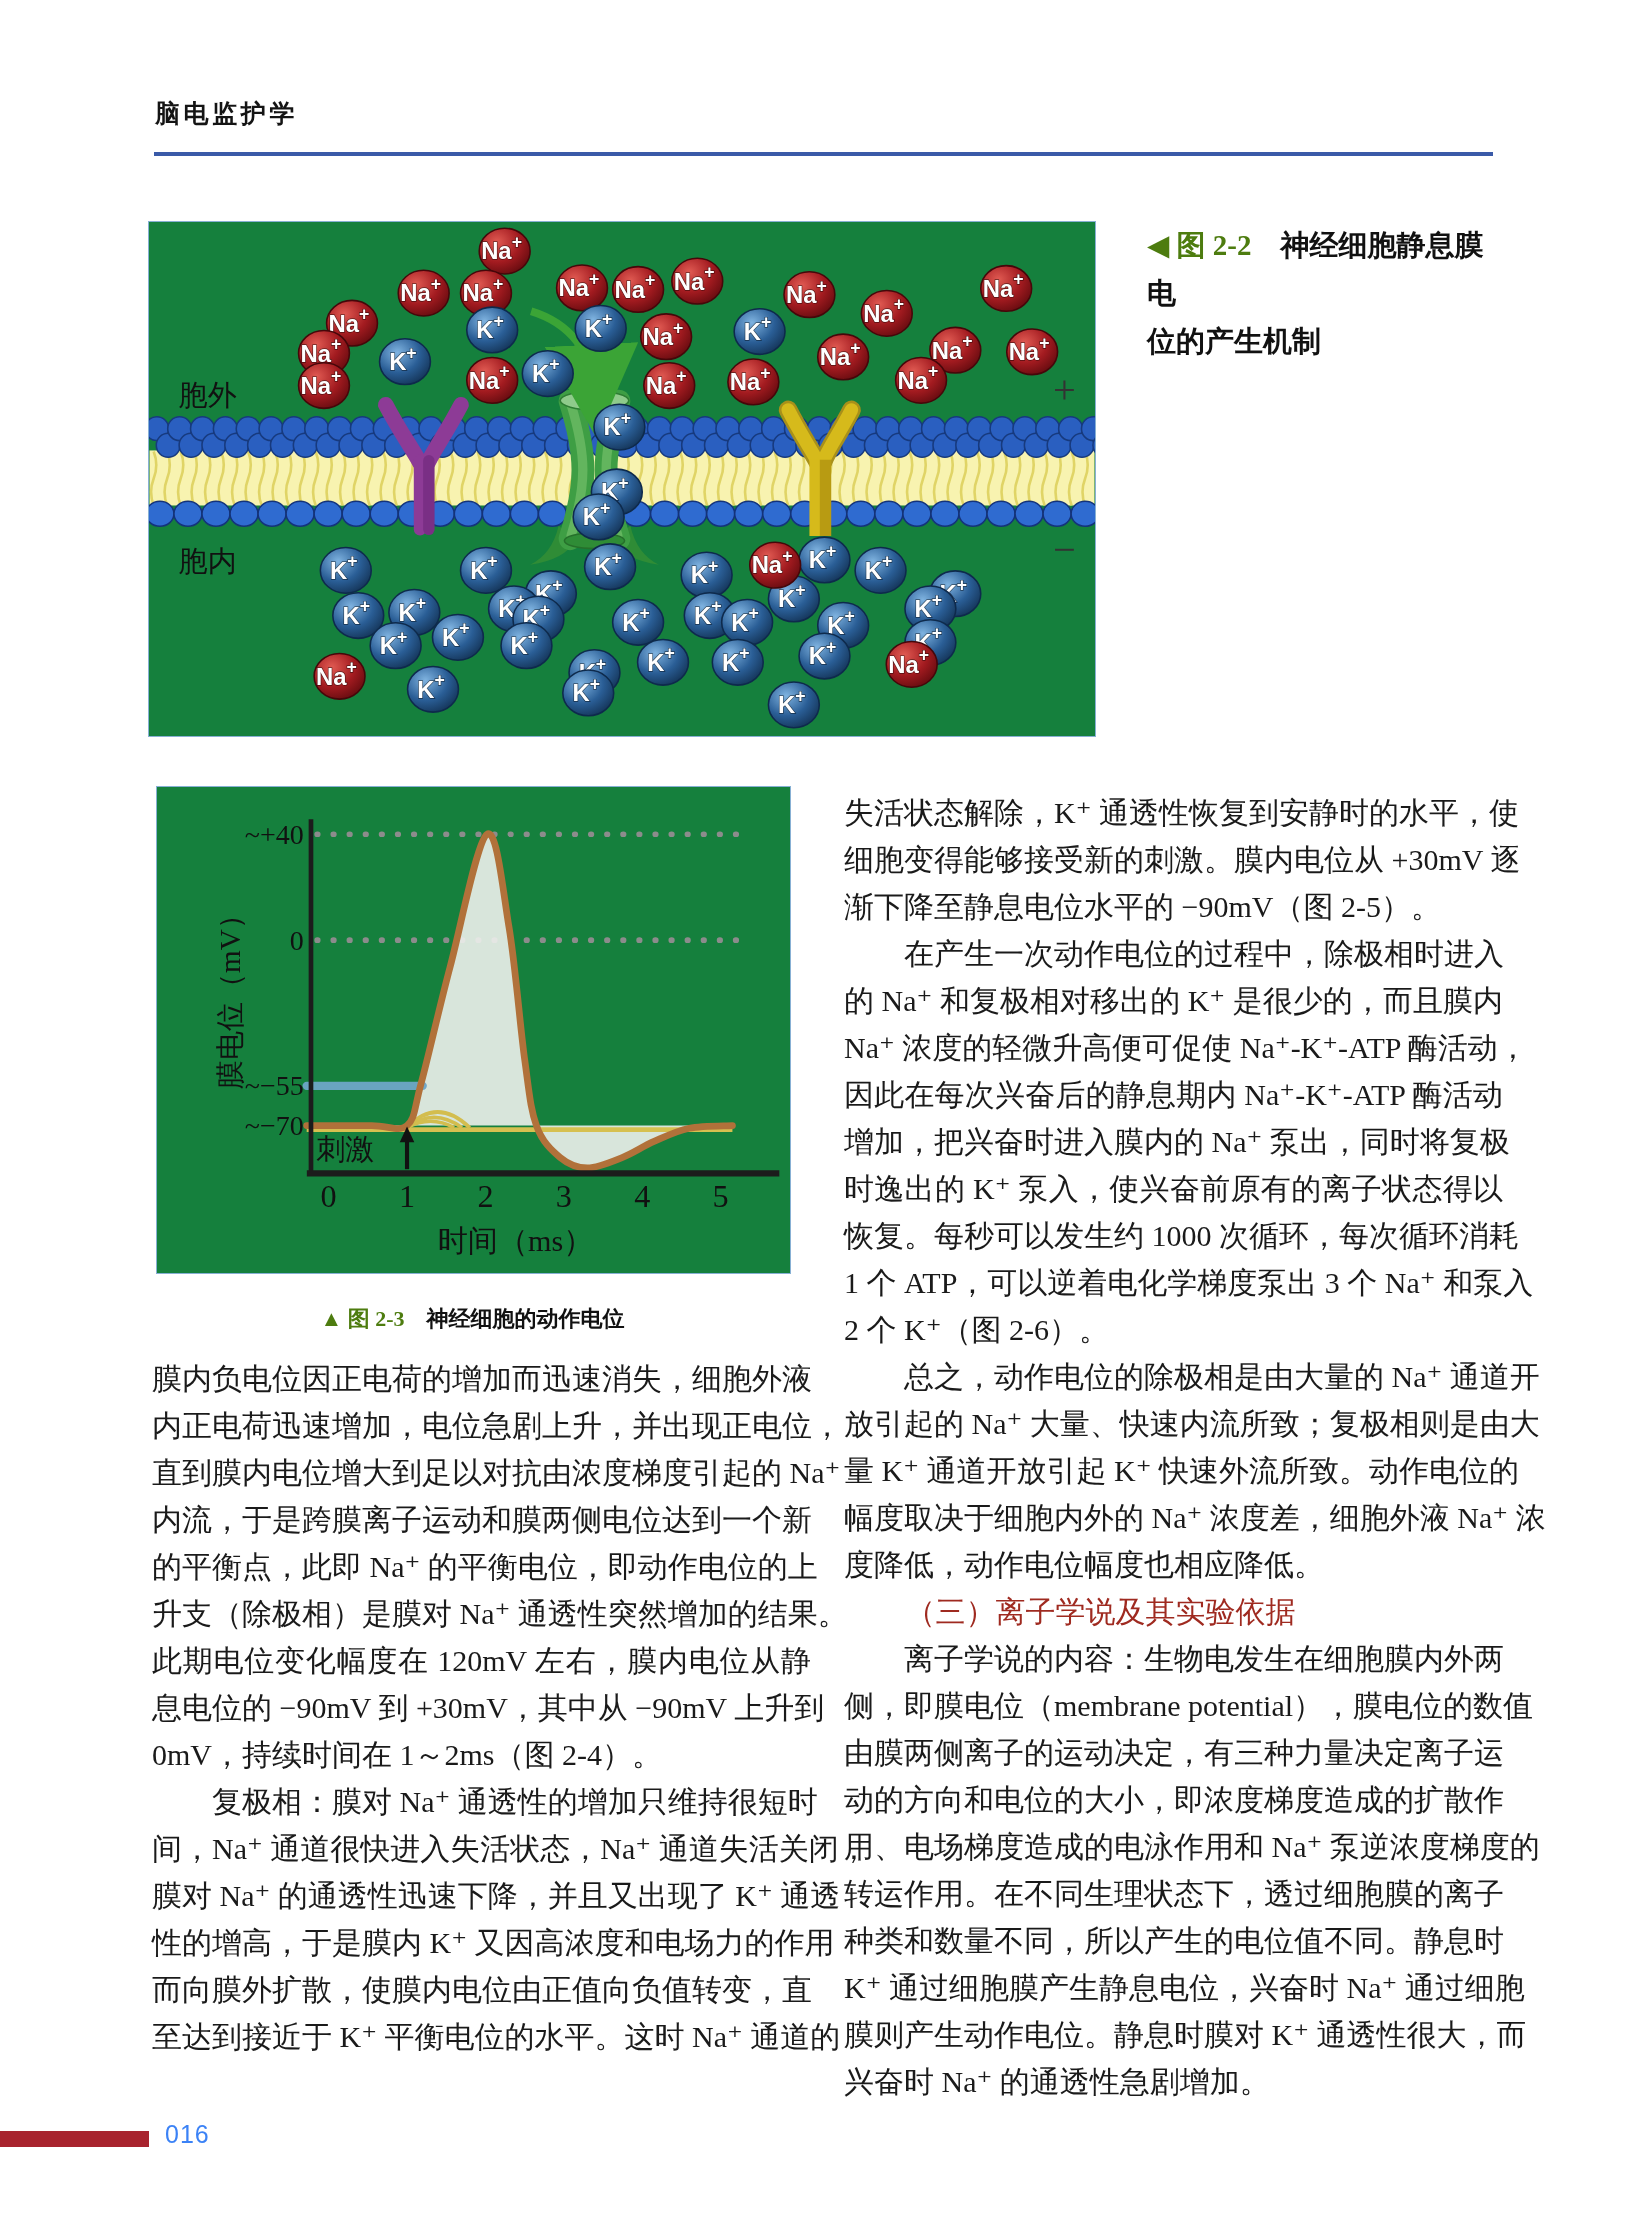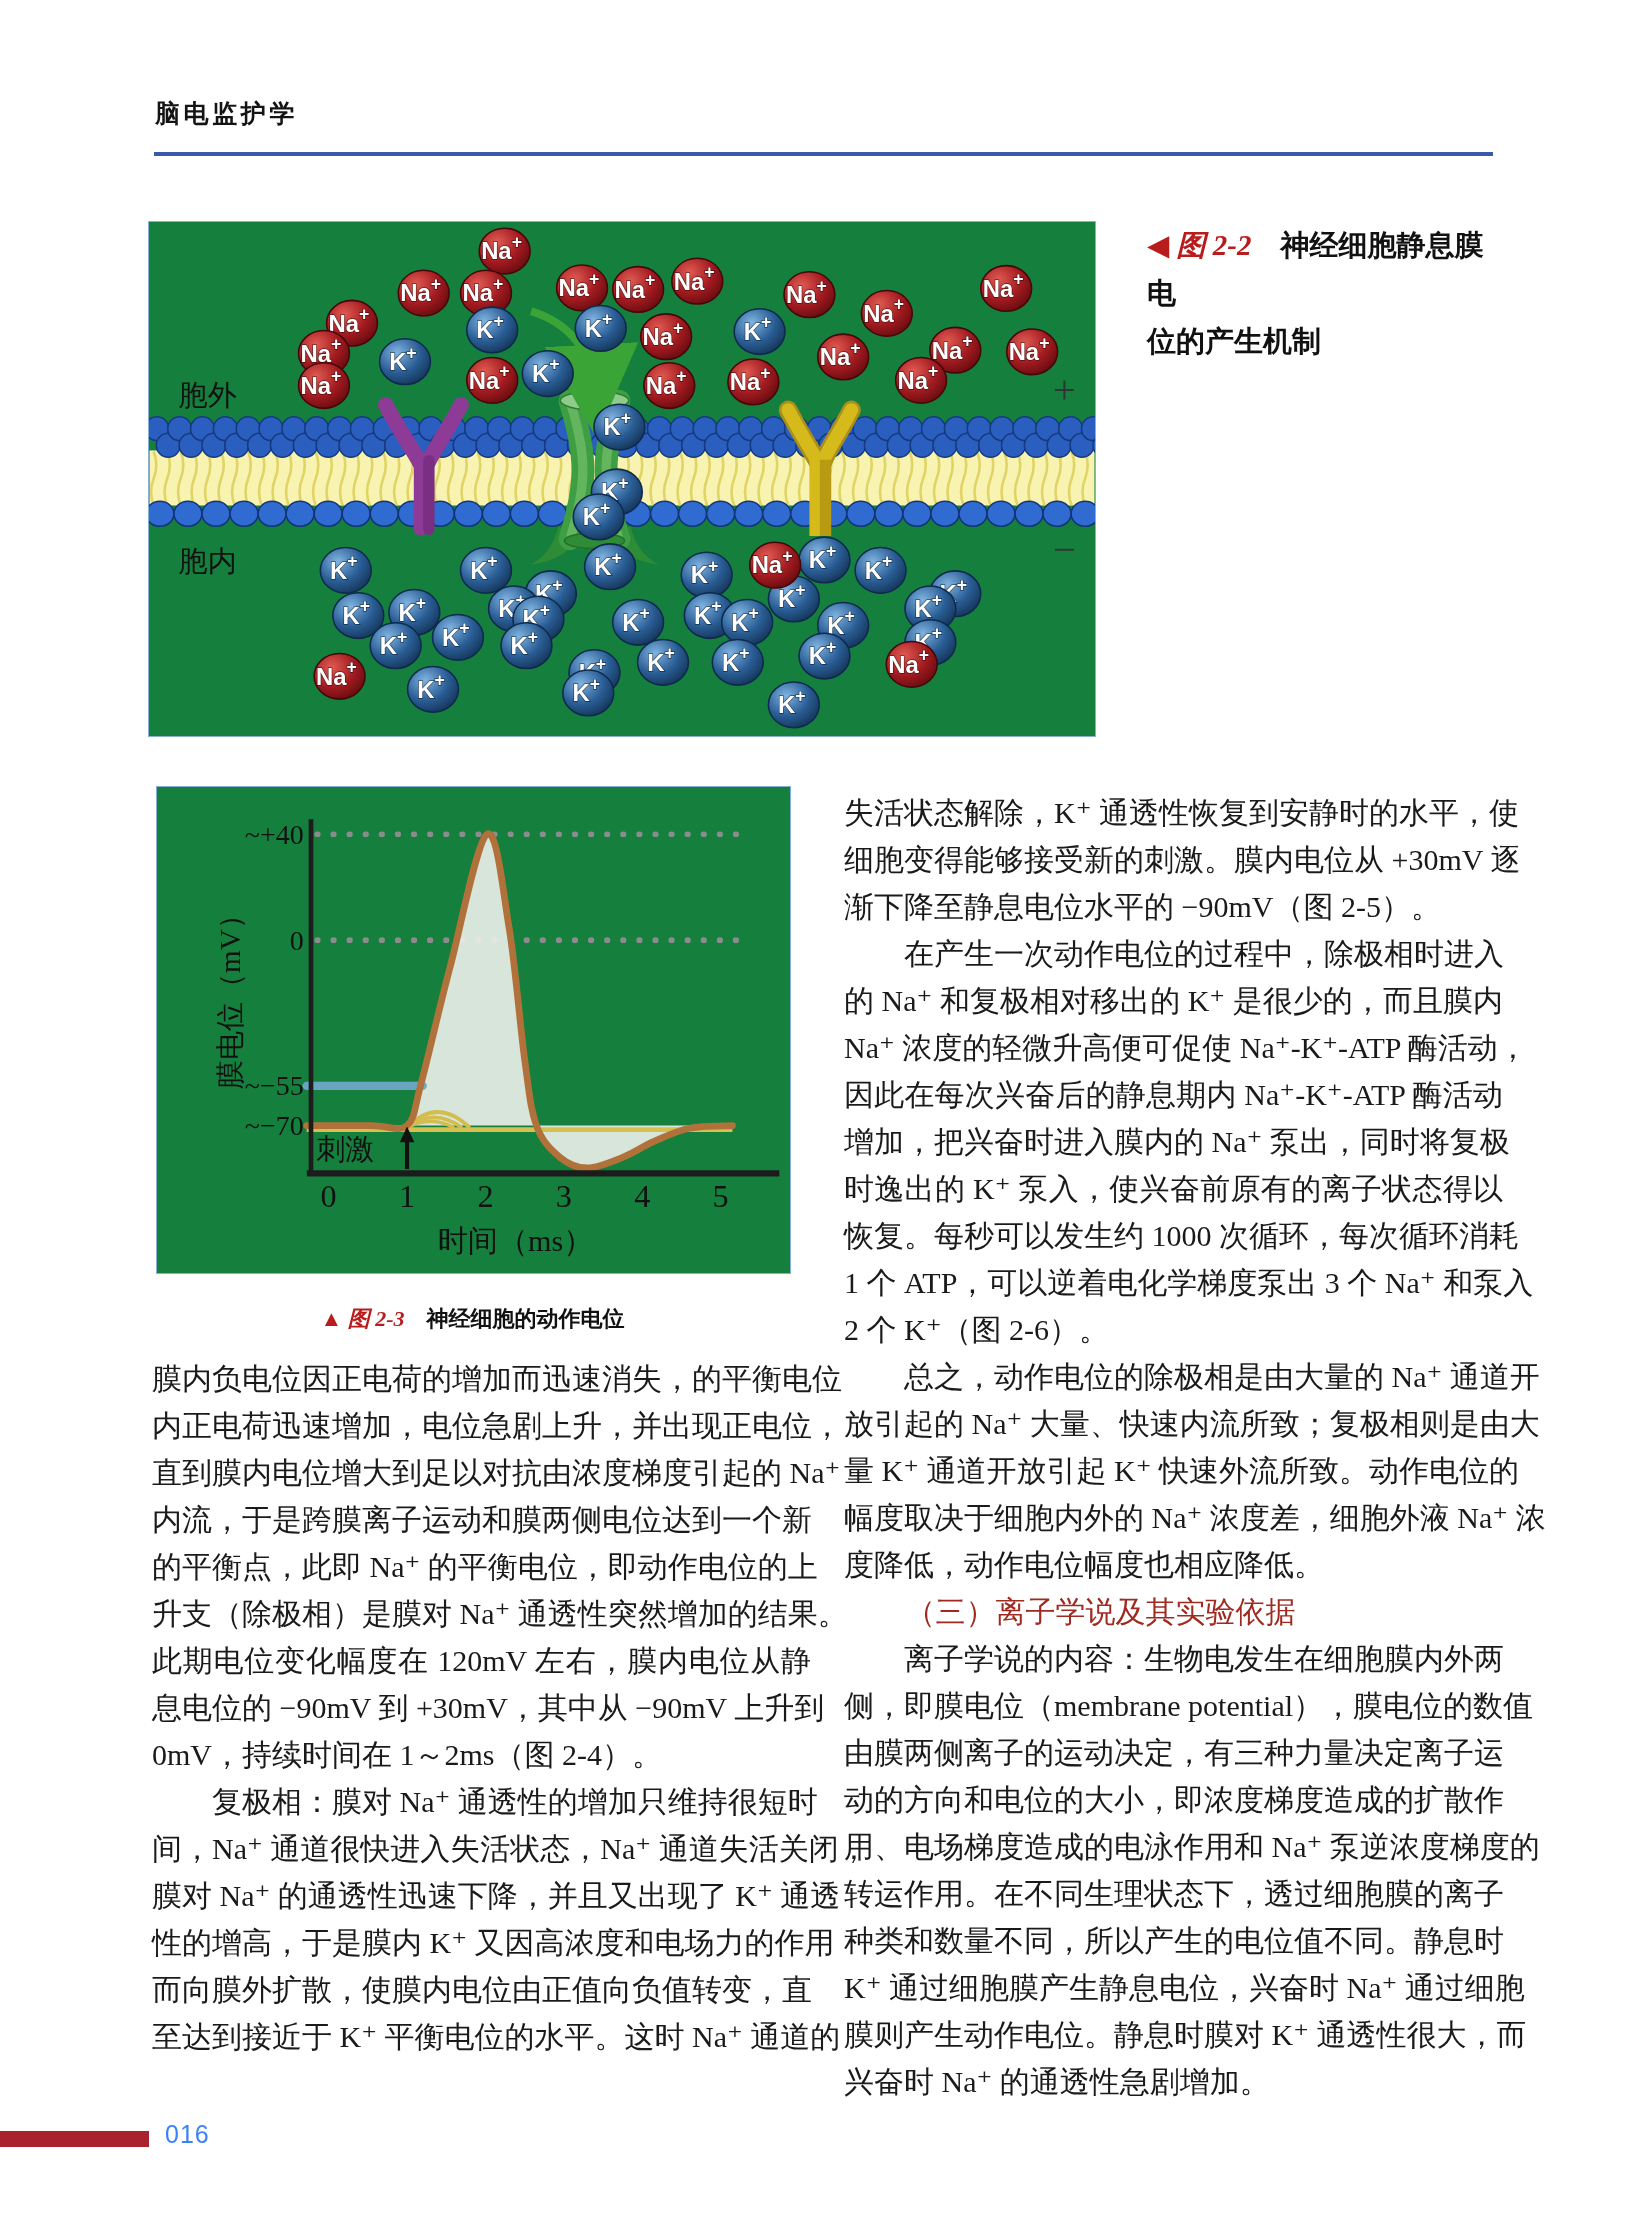--- a/index.html
+++ b/index.html
@@ -10,21 +10,21 @@
   .hdr{position:absolute; left:155px; top:97px; font-family:"Liberation Sans","DejaVu Sans",sans-serif;
        font-size:25px; font-weight:600; letter-spacing:3.6px; color:#141414;}
   .hdr-rule{position:absolute; left:154px; top:152px; width:1339px; height:4.2px; background:#3a5aa8;}
 
   .figbox{position:absolute; background:#15803d; border:1.6px solid #87b0d4;}
   .fig22{left:148px; top:221px; width:946px; height:514px;}
   .fig23{left:156px; top:786px; width:633px; height:486px;}
   .figbox svg{display:block; width:100%; height:100%;}
 
   .cap{font-size:29px; font-weight:700; line-height:48px; color:#111;}
-  .cap .blue{color:#b91c1c;font-style:italic;}
+  .cap .blue{color:#4d7c0f;}
   .cap22{position:absolute; left:1147px; top:221px; width:358px;}
   .cap23{position:absolute; left:156px; top:1295px; width:633px; text-align:center; font-size:22px;}
 
   .col{position:absolute; width:659px; font-size:30px; line-height:47px;}
   .colL{left:152px;  top:1355px;}
   .colR{left:844px; top:789px;}
   .tline{white-space:nowrap; overflow:visible; text-align:justify; text-align-last:justify;}
   .tline.end{text-align-last:left;}
   .tline.ind{text-indent:2em;}
   .tline.heading{font-family:"Liberation Sans","DejaVu Sans",sans-serif; font-weight:400; color:#9f2a20; text-indent:2.05em;}
@@ -569,21 +569,21 @@
         <text x="306" y="716" font-size="56" class="axT">刺激</text>
         <line x1="481" y1="736" x2="481" y2="672" stroke="#111" stroke-width="8"></line>
         <polygon points="481,654 467,684 495,684" fill="#111"></polygon>
       </svg>
   </div>
   <div class="cap cap23">
     <span class="blue"><span>▲</span> <span>图 2-3</span></span>　<span>神经细胞的动作电位</span>
   </div>
 
   <div class="col colL" id="colL">
-      <div class="tline">膜内负电位因正电荷的增加而迅速消失，的平衡电位</div>
+      <div class="tline">膜内负电位因正电荷的增加而迅速消失，细胞外液</div>
       <div class="tline">内正电荷迅速增加，电位急剧上升，并出现正电位，</div>
       <div class="tline">直到膜内电位增大到足以对抗由浓度梯度引起的 Na⁺</div>
       <div class="tline">内流，于是跨膜离子运动和膜两侧电位达到一个新</div>
       <div class="tline">的平衡点，此即 Na⁺ 的平衡电位，即动作电位的上</div>
       <div class="tline">升支（除极相）是膜对 Na⁺ 通透性突然增加的结果。</div>
       <div class="tline">此期电位变化幅度在 120mV 左右，膜内电位从静</div>
       <div class="tline">息电位的 −90mV 到 +30mV，其中从 −90mV 上升到</div>
       <div class="tline end">0mV，持续时间在 1～2ms（图 2-4）。</div>
       <div class="tline ind">复极相：膜对 Na⁺ 通透性的增加只维持很短时</div>
       <div class="tline">间，Na⁺ 通道很快进入失活状态，Na⁺ 通道失活关闭，</div>

